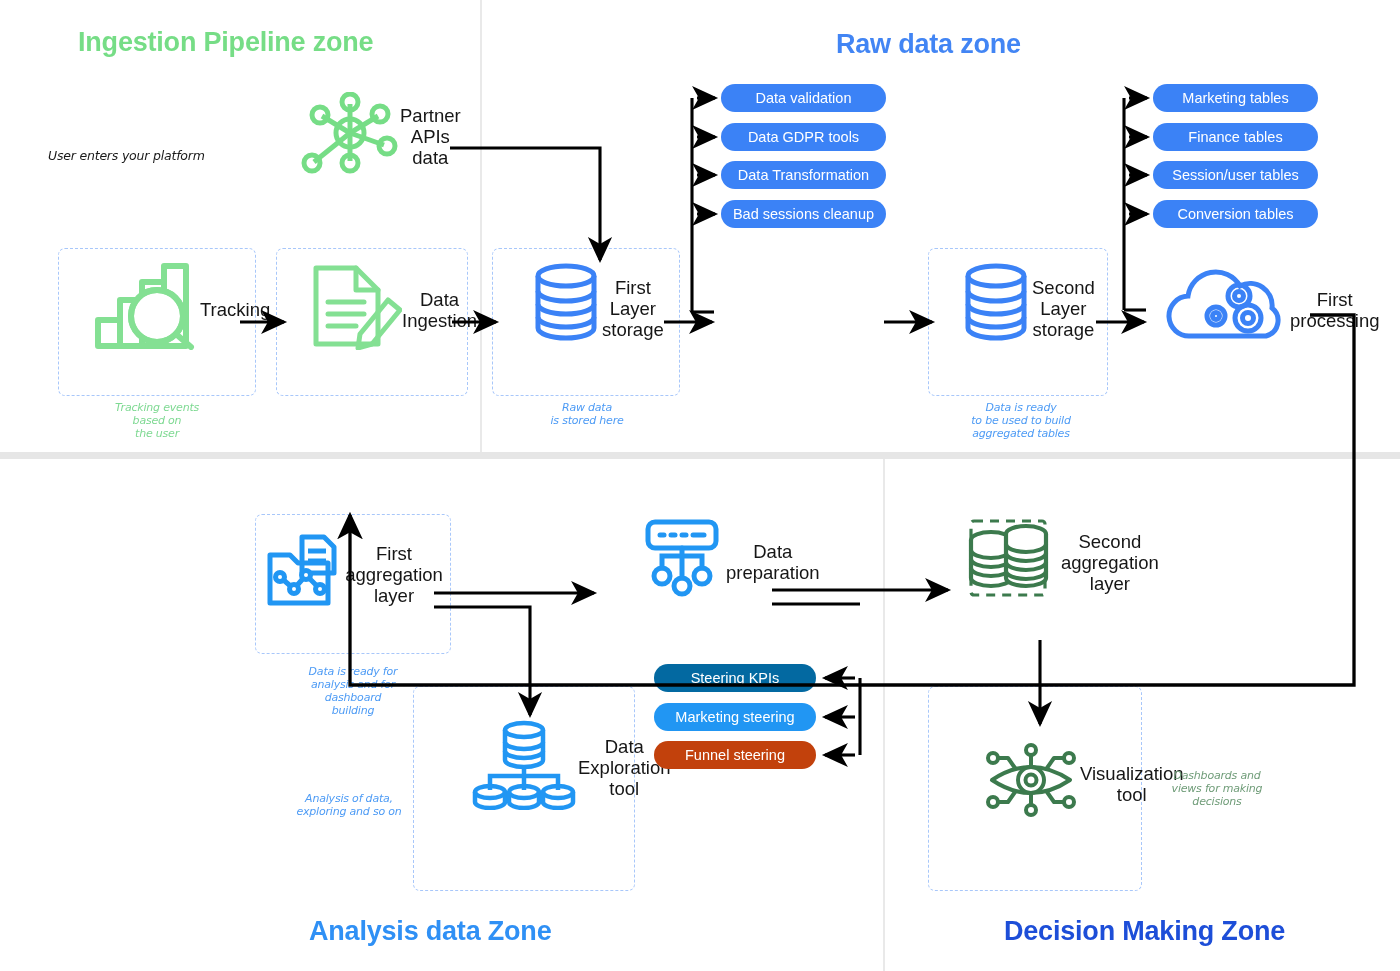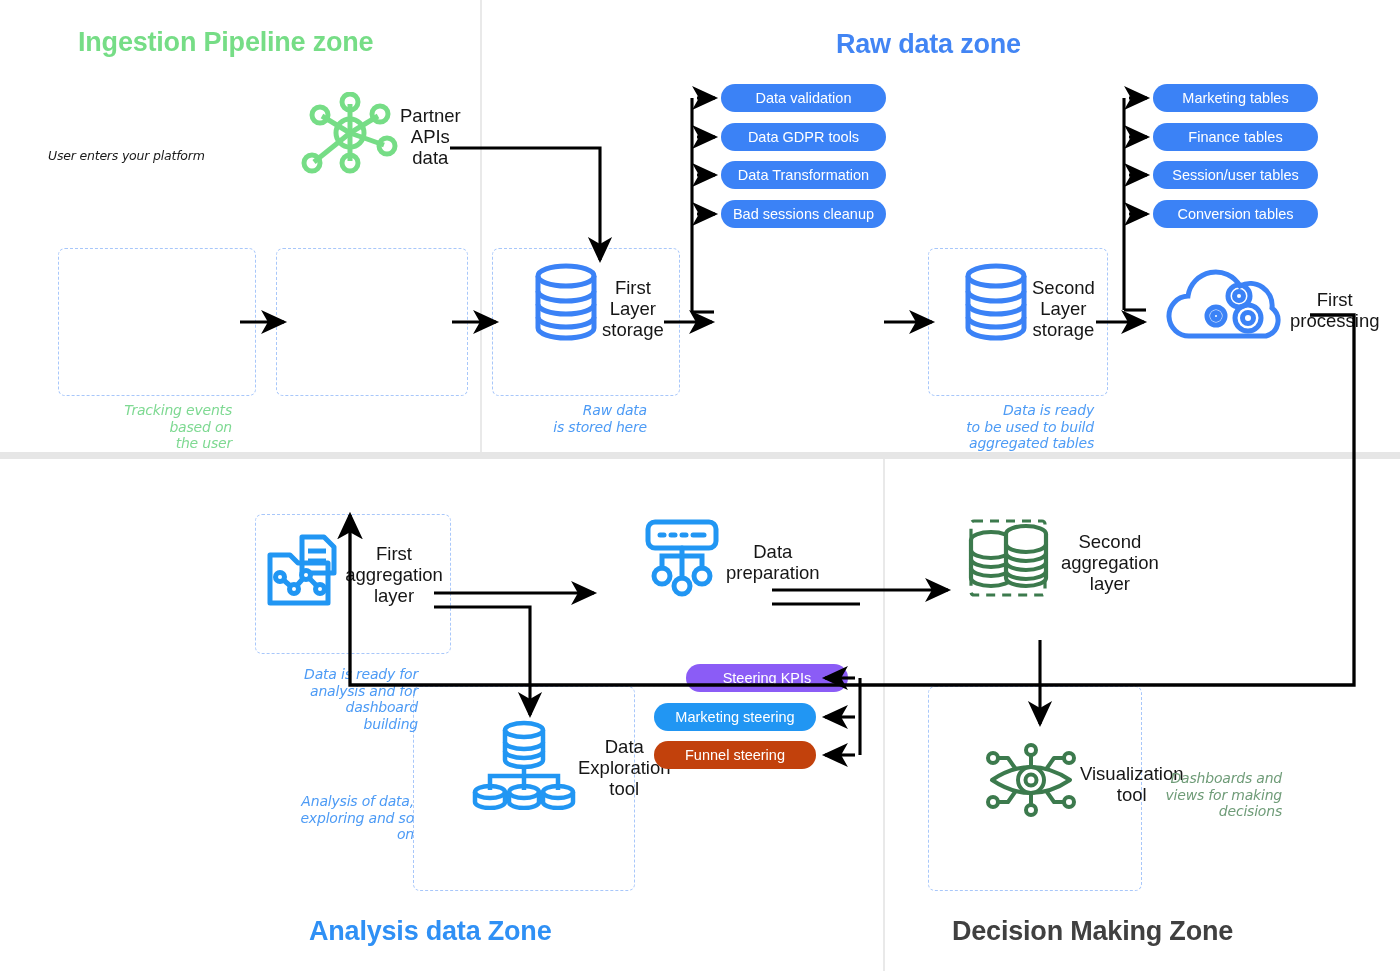--- a/index.html
+++ b/index.html
@@ -27,21 +27,21 @@
   
   .node{position:absolute;display:flex;flex-direction:row;align-items:center;}
   .node .ico{display:block;}
   .node .lbl{
     margin-top:5px;text-align:center;font-size:18.5px;color:#161616;line-height:1.12;
     font-family:"Liberation Sans",sans-serif;white-space:pre-line;
   }
 
   
   .caption{
-    position:absolute;text-align:right;font-size:14px;line-height:1.18;
+    position:absolute;text-align:center;font-size:11px;line-height:1.18;
     font-family:"DejaVu Sans",sans-serif;font-style:italic;white-space:pre-line;
     letter-spacing:-0.2px;
   }
   .caption.green{color:#7ed992;}
   .caption.blue{color:#4d9bf5;}
   .caption.dgreen{color:#6f9c78;}
   .caption.black{color:#1a1a1a;font-size:12.5px;}
 
   
   .pill{
@@ -59,21 +59,21 @@
 
 <div id="stage">
 
   <div class="divider div-h" style="top:452px;"></div>
   <div class="divider div-v" style="left:480px;top:0;height:452px;"></div>
   <div class="divider div-v" style="left:883px;top:459px;height:512px;"></div>
 
   <div class="zone-title" style="left:78px;top:27px;color:#76dd86;">Ingestion Pipeline zone</div>
   <div class="zone-title" style="left:309px;top:916px;color:#2f90f5;">Analysis data Zone</div>
   <div class="zone-title" style="left:836px;top:29px;color:#4285f4;">Raw data zone</div>
-  <div class="zone-title" style="left:952px;top:916px;color:#404040;">Decision Making Zone</div>
+  <div class="zone-title" style="left:1004px;top:916px;color:#1d4ed8;">Decision Making Zone</div>
 
   <div class="caption black" style="left:48px;top:149px;width:180px;text-align:left;">User enters your platform</div>
 
   <div class="dashbox" style="left:58px;top:248px;width:198px;height:148px;"></div>
   <div class="dashbox" style="left:276px;top:248px;width:192px;height:148px;"></div>
   <div class="dashbox" style="left:492px;top:248px;width:188px;height:148px;"></div>
   <div class="dashbox" style="left:928px;top:248px;width:180px;height:148px;"></div>
   <div class="dashbox" style="left:255px;top:514px;width:196px;height:140px;"></div>
   <div class="dashbox" style="left:413px;top:686px;width:222px;height:205px;"></div>
   <div class="dashbox" style="left:928px;top:686px;width:214px;height:205px;"></div>
@@ -95,24 +95,55 @@
           <circle cx="12" cy="71" r="8"></circle>
           <circle cx="50" cy="71" r="8"></circle>
           <circle cx="87" cy="54" r="8"></circle>
         </g>
       </svg>
     </span>
     <span class="lbl">Partner APIs
 data</span>
   </div>
 
+  <div class="node" style="left:92px;top:262px;width:130px;">
+    <span class="ico">
+      <svg width="108" height="88" viewBox="0 0 108 88">
+        <g stroke="#84e093" stroke-width="6" fill="none" stroke-linejoin="round">
+          <rect x="6" y="58" width="22" height="26"></rect>
+          <rect x="28" y="38" width="22" height="46"></rect>
+          <rect x="50" y="20" width="22" height="64"></rect>
+          <rect x="72" y="4" width="22" height="80"></rect>
+          <circle cx="65" cy="54" r="26" stroke="#84e093" fill="#fff"></circle>
+          <circle cx="65" cy="54" r="26"></circle>
+          <line x1="84" y1="72" x2="99" y2="85" stroke-linecap="round"></line>
+        </g>
+      </svg>
+    </span>
+    <span class="lbl">Tracking</span>
+  </div>
   <div class="caption green" style="left:82px;top:402px;width:150px;">Tracking events
 based on
 the user</div>
 
+  <div class="node" style="left:302px;top:262px;width:140px;">
+    <span class="ico">
+      <svg width="100" height="88" viewBox="0 0 100 88">
+        <g stroke="#84e093" stroke-width="5" fill="none" stroke-linejoin="round" stroke-linecap="round">
+          <path d="M14 6 h40 l22 22 v54 h-62 z"></path>
+          <path d="M54 6 v22 h22"></path>
+          <line x1="26" y1="40" x2="62" y2="40"></line>
+          <line x1="26" y1="52" x2="62" y2="52"></line>
+          <line x1="26" y1="64" x2="54" y2="64"></line>
+          <path d="M58 72 l28 -34 l12 10 l-28 34 l-14 4 z"></path>
+        </g>
+      </svg>
+    </span>
+    <span class="lbl">Data Ingestion</span>
+  </div>
 
   <div class="node" style="left:530px;top:262px;width:114px;">
     <span class="ico">
       <svg width="72" height="86" viewBox="0 0 72 86">
         <g stroke="#3b82f6" stroke-width="5" fill="none">
           <ellipse cx="36" cy="14" rx="28" ry="10"></ellipse>
           <path d="M8 14 v52 a28 10 0 0 0 56 0 v-52"></path>
           <path d="M8 29 a28 10 0 0 0 56 0"></path>
           <path d="M8 42 a28 10 0 0 0 56 0"></path>
           <path d="M8 55 a28 10 0 0 0 56 0"></path>
@@ -295,21 +326,21 @@
   <div class="pill" style="left:721px;top:84px;width:165px;">Data validation</div>
   <div class="pill" style="left:721px;top:123px;width:165px;">Data GDPR tools</div>
   <div class="pill" style="left:721px;top:161px;width:165px;">Data Transformation</div>
   <div class="pill" style="left:721px;top:200px;width:165px;">Bad sessions cleanup</div>
 
   <div class="pill" style="left:1153px;top:84px;width:165px;">Marketing tables</div>
   <div class="pill" style="left:1153px;top:123px;width:165px;">Finance tables</div>
   <div class="pill" style="left:1153px;top:161px;width:165px;">Session/user tables</div>
   <div class="pill" style="left:1153px;top:200px;width:165px;">Conversion tables</div>
 
-  <div class="pill" style="left:686px;top:664px;width:162px;background:#8b5cf6;">Steering KPIs</div>
+  <div class="pill" style="left:654px;top:664px;width:162px;background:#0369a1;">Steering KPIs</div>
   <div class="pill" style="left:654px;top:703px;width:162px;background:#2196f3;">Marketing steering</div>
   <div class="pill" style="left:654px;top:741px;width:162px;background:#c2410c;">Funnel steering</div>
 
   <svg id="wires">
     <defs>
       <marker id="ah" markerWidth="9" markerHeight="9" refX="7.4" refY="4.5" orient="auto" markerUnits="strokeWidth">
         <path d="M0,0.6 L8.4,4.5 L0,8.4 L2.2,4.5 z" fill="#000"></path>
       </marker>
     </defs>
     <g stroke="#000" stroke-width="3.1" fill="none" marker-end="url(#ah)">

